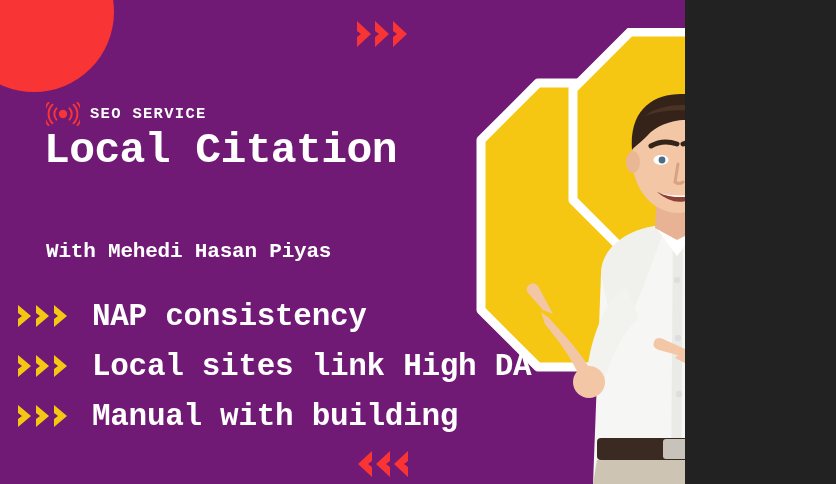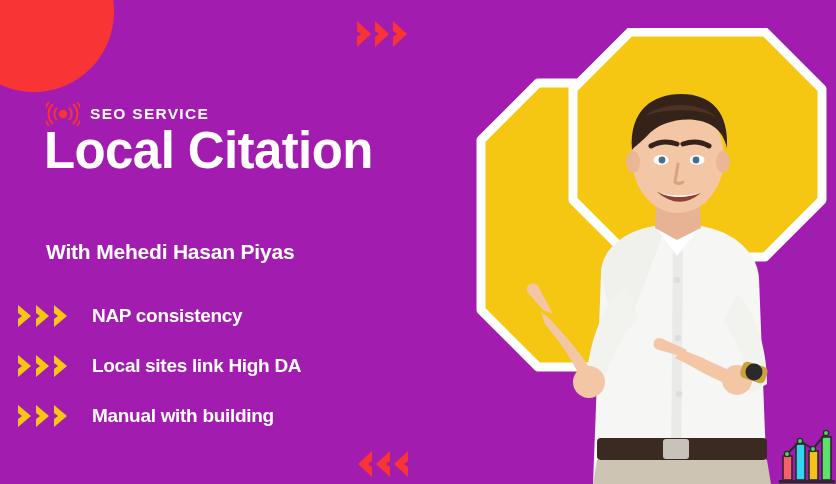--- a/index.html
+++ b/index.html
@@ -2,25 +2,25 @@
 <html><head>
 <meta charset="utf-8">
 <style>
   html, body {
     margin: 0;
     padding: 0;
     background: #222;
   }
   #banner {
     position: relative;
-    width: 836px;
+    width: 685px;
     height: 484px;
     overflow: hidden;
-    background: #a21caf;
-    font-family: Liberation Sans, sans-serif;
+    background: #701a75;
+    font-family: Liberation Mono, monospace;
     -webkit-font-smoothing: antialiased;
   }
 
   
   .corner-blob {
     position: absolute;
     left: -46px;
     top: -68px;
     width: 160px;
     height: 160px;
@@ -80,21 +80,21 @@
   }
 
   .headline {
     position: absolute;
     left: 44px;
     top: 126px;
     width: 420px;
   }
   .headline-line {
     display: block;
-    font-size: 51px;
+    font-size: 43px;
     font-weight: bold;
     line-height: 50px;
     letter-spacing: -0.6px;
   }
   .headline-1 { color: #ffffff; }
   .headline-2 { color: #f5c713; }
 
   .subtitle {
     position: absolute;
     left: 46px;
@@ -119,21 +119,21 @@
     gap: 20px;
   }
   .bullet {
     width: 56px;
     height: 26px;
     flex: 0 0 56px;
     display: block;
   }
   .feature-text {
     color: #ffffff;
-    font-size: 19px;
+    font-size: 31px;
     font-weight: bold;
     letter-spacing: -0.3px;
     white-space: nowrap;
   }
 
   
   .person {
     position: absolute;
     left: 505px;
     top: 88px;

